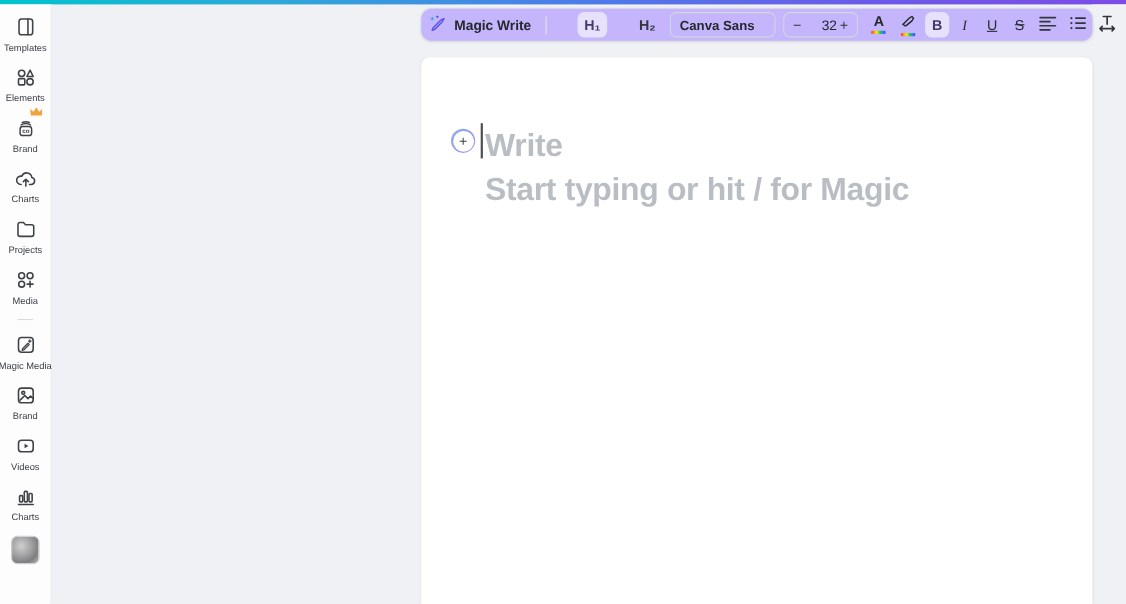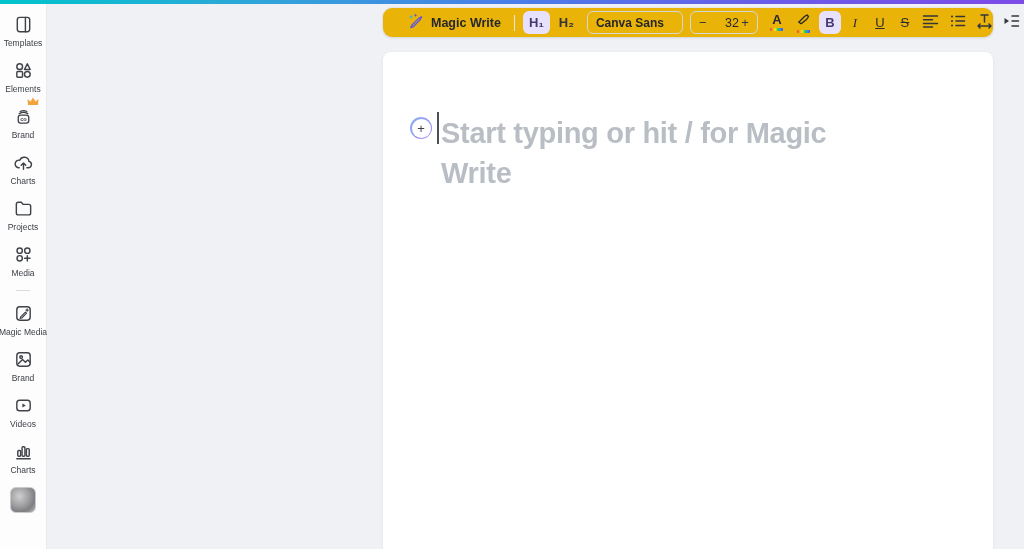--- a/index.html
+++ b/index.html
@@ -42,34 +42,34 @@
     width:26px; height:26px; border-radius:6px;
     background:
       radial-gradient(circle at 35% 35%, #cfcfcf 0%, #9e9ea0 45%, #7f7f82 70%, #b9b9bb 100%);
     border:1px solid #c9cacd;
     cursor:pointer;
   }
 
   
   .toolbar {
     position:absolute; left:383px; top:8px; width:610px; height:29px;
-    background:#eab308; border-radius:9px;
+    background:#c4b5fd; border-radius:9px;
     box-shadow:0 1px 3px rgba(20,22,26,.10), 0 0 0 1px rgba(20,22,26,.03);
-    display:flex; align-items:center; padding:0 20px; gap:3px;
+    display:flex; align-items:center; padding:0 2px; gap:3px;
   }
   .tb-btn {
     display:flex; align-items:center; justify-content:center;
     height:23px; border-radius:6px; cursor:pointer; flex:none;
     background:transparent; border:none;
     font-family:"Liberation Sans", sans-serif;
     color:#2b2e33;
   }
   .magic-write { gap:6px; padding:0 5px; font-size:12.5px; font-weight:700; color:#26282d; }
   .tb-divider { width:1px; height:16px; background:#e4e6ea; margin:0 5px; flex:none; }
-  .hbtn { width:27px; font-size:13px; font-weight:700; color:#33363b; }
+  .hbtn { width:27px; font-size:13px; font-weight:700; color:#33363b;margin-left:20px; }
   .hbtn.active { background:#e8e1fb; color:#453a6e; }
   .font-box {
     width:96px; height:23px; border:1px solid #d3d6db; border-radius:6px;
     display:flex; align-items:center; padding:0 8px;
     font-size:12px; font-weight:700; color:#26282d; cursor:pointer;
     margin:0 4px; flex:none; white-space:nowrap;
   }
   .size-box {
     width:68px; height:23px; border:1px solid #d3d6db; border-radius:6px;
     display:flex; align-items:center; justify-content:space-between;
@@ -347,16 +347,16 @@
   </button>
 
 </div>
 
 <main class="page">
   <div class="add-ring">
     <div class="add-inner">+</div>
   </div>
   <div class="caret"></div>
   <div class="placeholder">
+    <div>Write</div>
     <div>Start typing or hit / for Magic</div>
-    <div>Write</div>
   </div>
 </main>
 
 </body></html>

